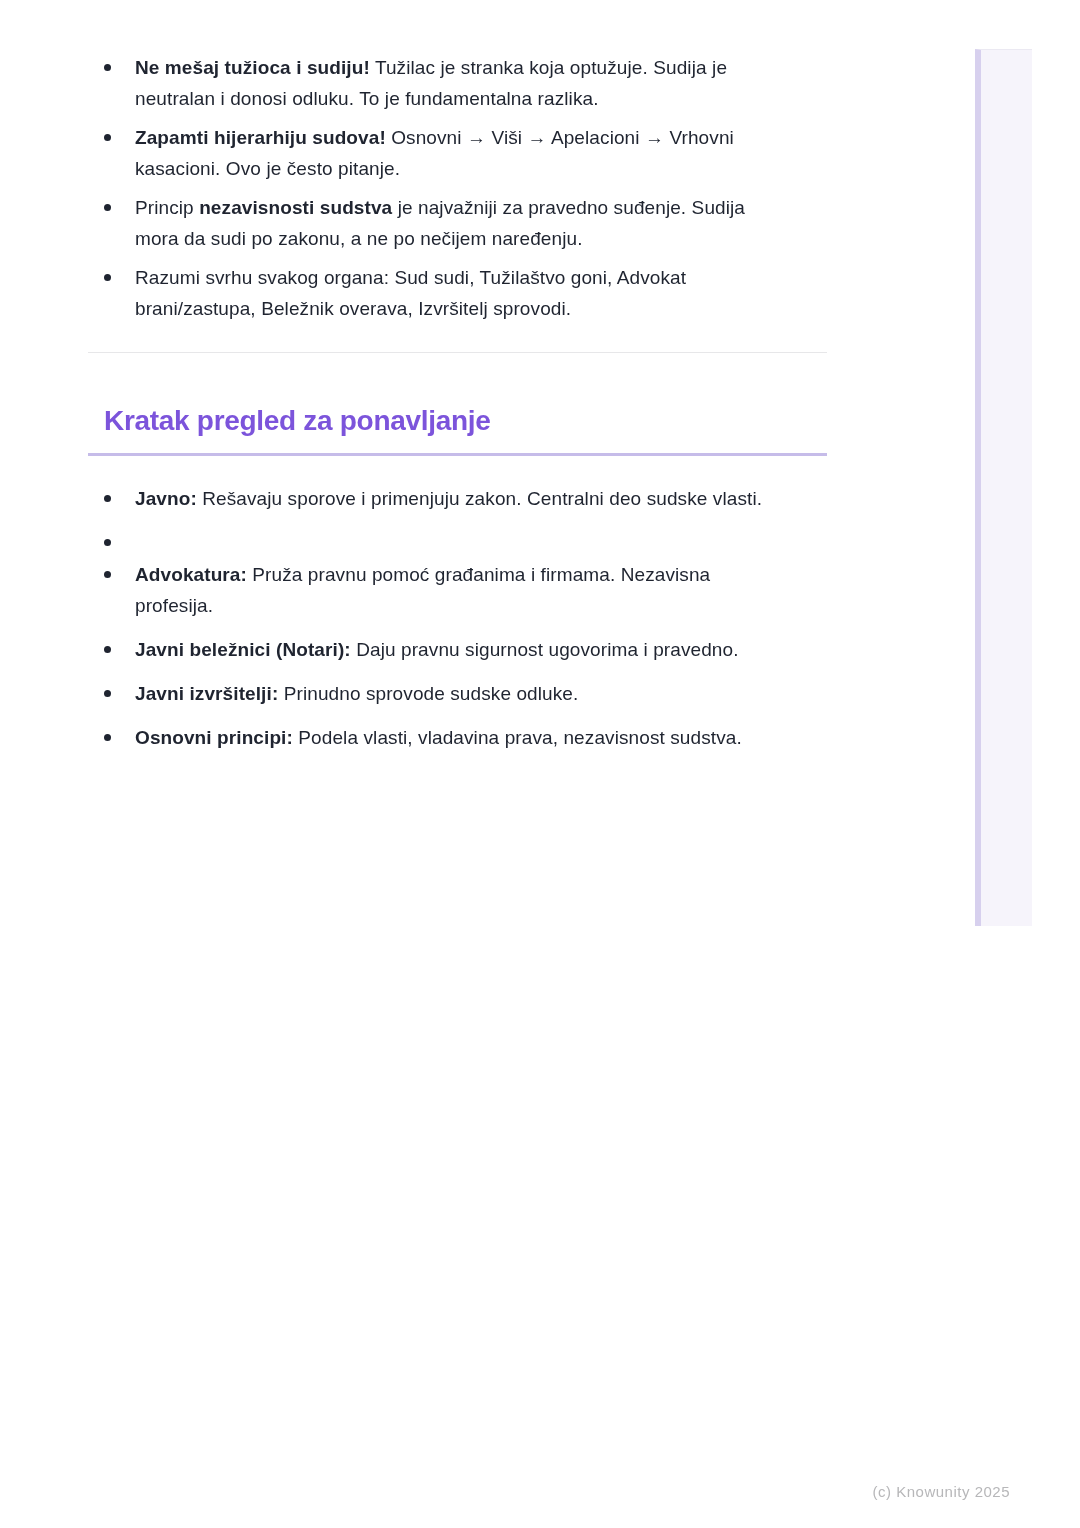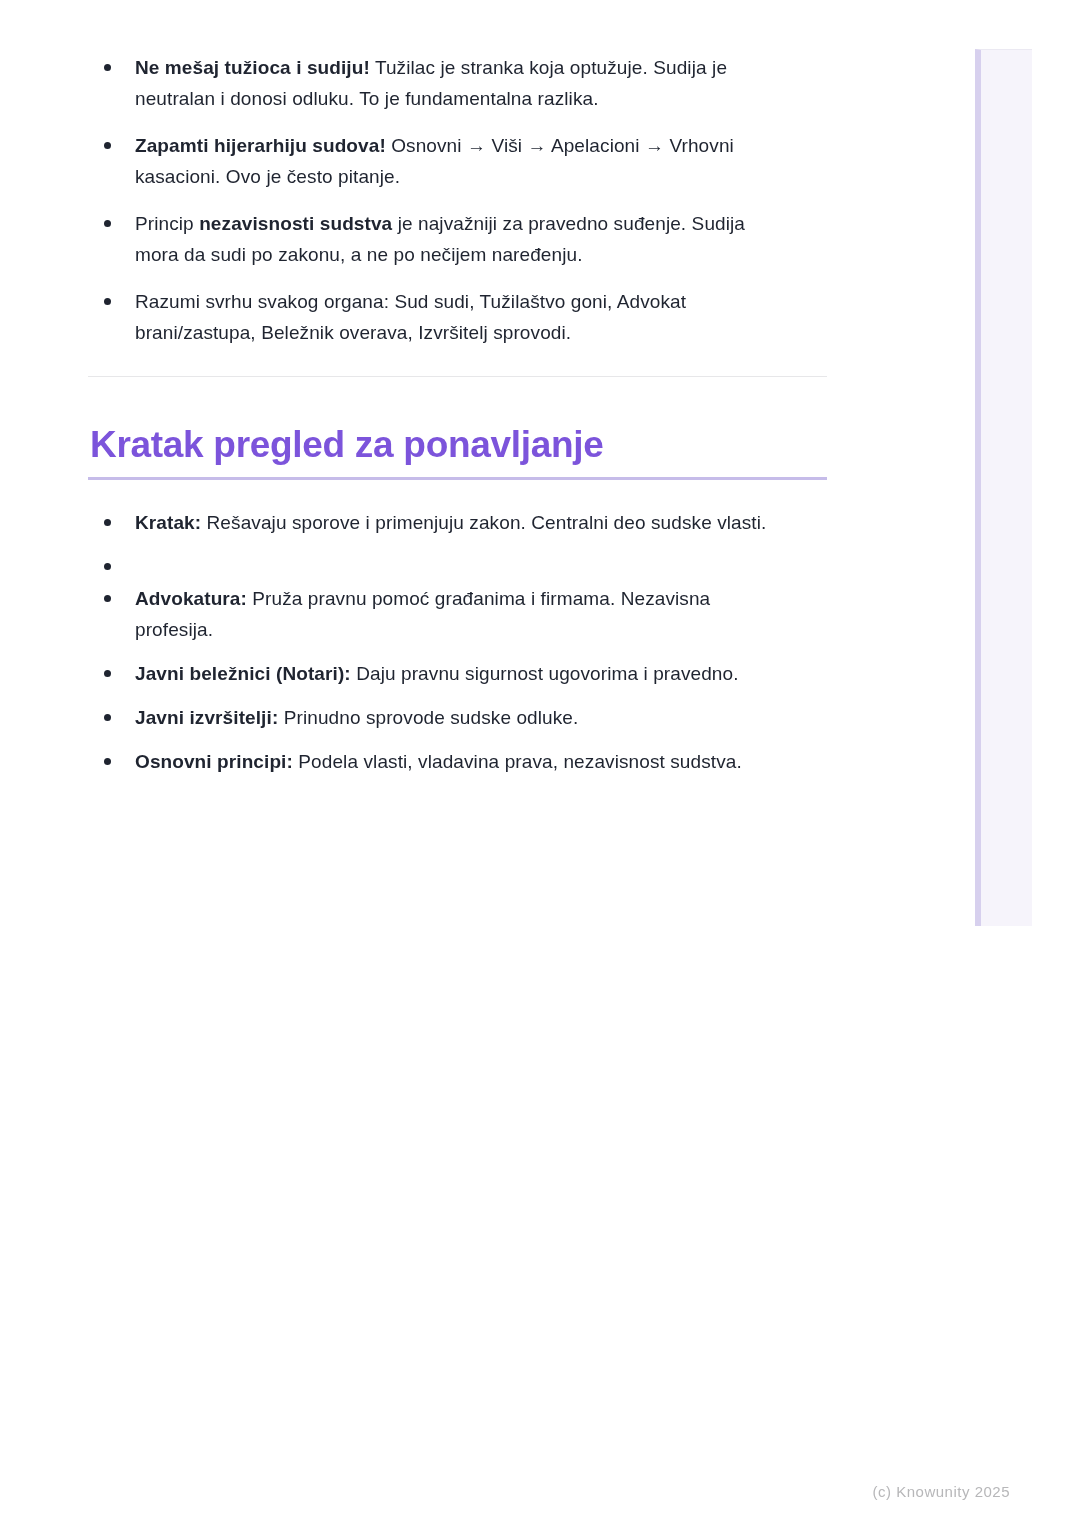--- a/index.html
+++ b/index.html
@@ -27,21 +27,21 @@
     width:740px;
   }
   .bullet-list{display:block;}
   .bullet-list.notes{margin-top:52px;}
   .bullet-list.summary{margin-top:27px;}
   .li{
     display:flex;
     align-items:flex-start;
     gap:12px;
   }
-  .bullet-list.notes .li + .li{margin-top:16px;}
+  .bullet-list.notes .li + .li{margin-top:8px;}
   .bullet-list.summary .li + .li{margin-top:13px;}
   .bullet{
     flex:0 0 auto;
     width:7px;height:7px;border-radius:50%;
     background:var(--text);
     margin:12px 12px 0 16px;
   }
   .li-text{
     font-size:19px;
     line-height:31px;
@@ -50,22 +50,22 @@
   }
   .li-text .seg-bold{font-weight:700;}
   .divider{
     border:none;
     border-top:1px solid var(--divider);
     margin-top:28px;
     width:739px;
   }
   .heading{
     margin-top:46px;
-    margin-left:2px;
-    font-size:37px;
+    margin-left:16px;
+    font-size:28px;
     line-height:44px;
     font-weight:700;
     letter-spacing:-0.3px;
     color:var(--accent);
   }
   .heading-underline{
     margin-top:10px;
     width:739px;
     height:3px;
     background:var(--underline);
@@ -117,21 +117,21 @@
 
     <hr class="divider">
 
     <h1 class="heading">Kratak pregled za ponavljanje</h1>
 
     <div class="heading-underline"></div>
 
     <div class="bullet-list summary">
         <div class="li">
           <span class="bullet"></span>
-          <p class="li-text"><span class="seg-bold">Kratak:</span><span class="seg"> Rešavaju sporove i primenjuju zakon. Centralni deo sudske vlasti.</span></p>
+          <p class="li-text"><span class="seg-bold">Javno:</span><span class="seg"> Rešavaju sporove i primenjuju zakon. Centralni deo sudske vlasti.</span></p>
         </div>
         <div class="li">
           <span class="bullet"></span>
         </div>
         <div class="li">
           <span class="bullet"></span>
           <p class="li-text"><span class="seg-bold">Advokatura:</span><span class="seg"> Pruža pravnu pomoć građanima i firmama. Nezavisna
 profesija.</span></p>
         </div>
         <div class="li">

